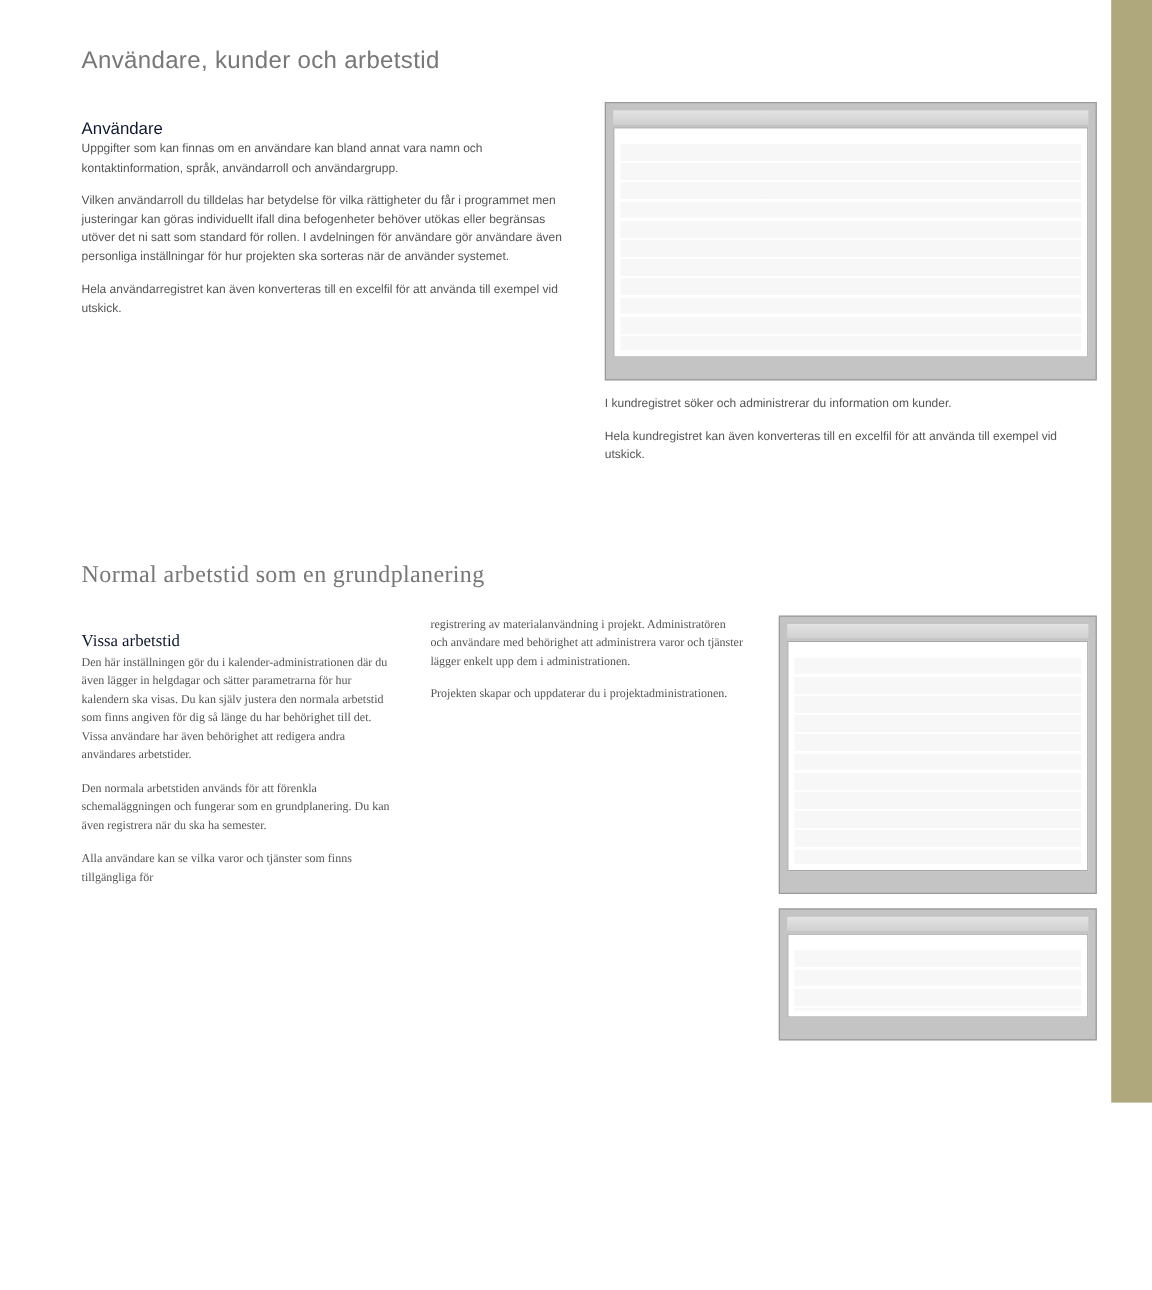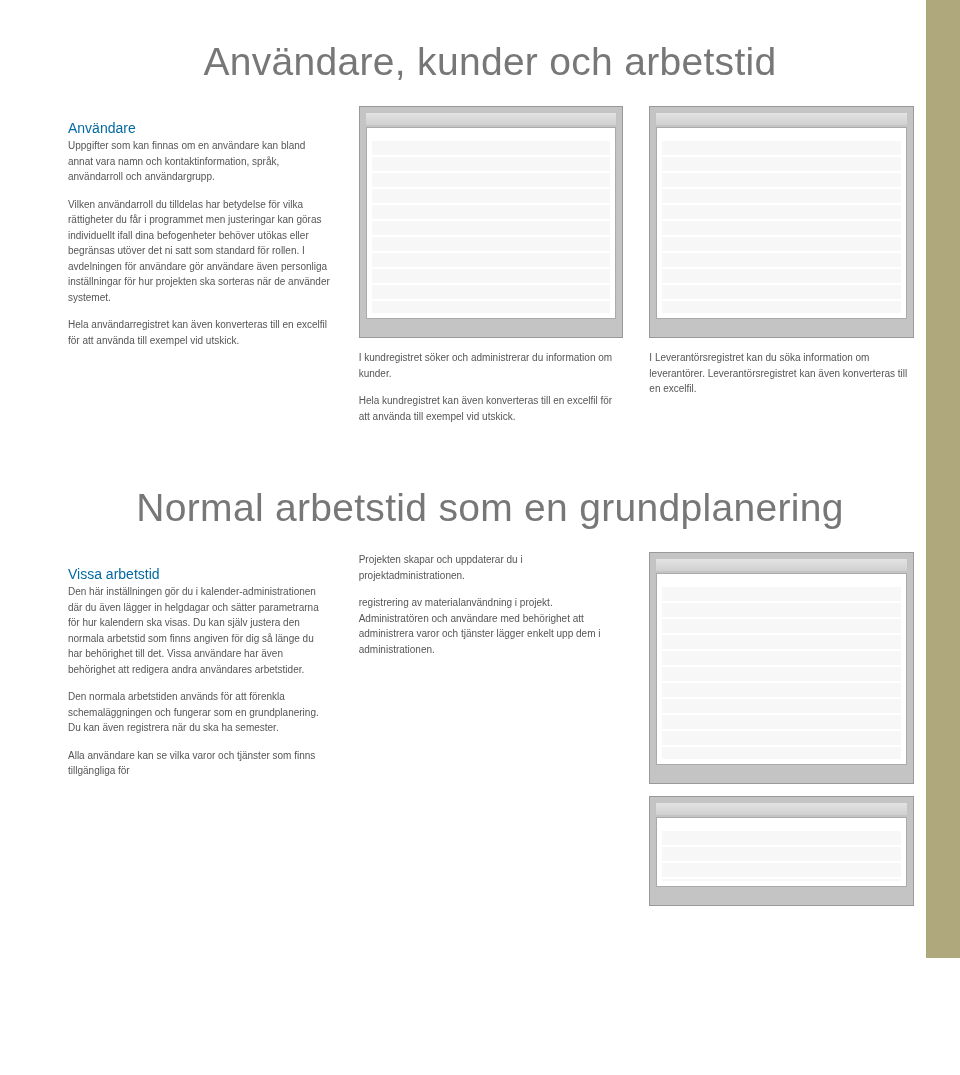--- a/index.html
+++ b/index.html
@@ -8,32 +8,31 @@
     width: 960px;
     font-family: "Helvetica Neue", Arial, sans-serif;
     background: #ffffff;
     color: #555;
   }
   .page {
     padding: 40px 48px 40px 68px;
     position: relative;
   }
   h1 {
-    font-size: 39px;
+    font-size: 20px;
     font-weight: 300;
     color: #777;
     margin: 0 0 22px 0;
     letter-spacing: 0.3px;
-    text-align: center;
   }
   h2 {
     font-size: 14px;
     font-weight: 400;
     margin: 14px 0 2px 0;
-    color: #0369a1;
+    color: #0f172a;
   }
   p {
     font-size: 10px;
     line-height: 1.55;
     margin: 0 0 12px 0;
     color: #555;
   }
   .columns {
     display: flex;
     gap: 28px;
@@ -72,21 +71,22 @@
   .accent-bar {
     position: absolute;
     right: 0;
     top: 0;
     bottom: 0;
     width: 34px;
     background: #8f8346;
     opacity: 0.7;
   }
   .section2 {
-    margin-top: 50px;
+    margin-top: 68px;
+    font-family: Liberation Serif, serif;
   }
   .ss-small {
     height: 108px;
   }
 </style>
 </head>
 <body>
 
 <div class="page">
   <div class="accent-bar"></div>
@@ -103,44 +103,38 @@
     </div>
 
     <div class="col">
       <div class="screenshot">
         <div class="screenshot-inner"></div>
       </div>
       <p>I kundregistret söker och administrerar du information om kunder.</p>
       <p>Hela kundregistret kan även konverteras till en excelfil för att använda till exempel vid utskick.</p>
     </div>
 
-    <div class="col">
-      <div class="screenshot">
-        <div class="screenshot-inner"></div>
-      </div>
-      <p>I Leverantörsregistret kan du söka information om leverantörer. Leverantörsregistret kan även konverteras till en excelfil.</p>
-    </div>
 
   </div>
 
   <div class="section2">
     <h1>Normal arbetstid som en grundplanering</h1>
 
     <div class="columns">
 
       <div class="col">
         <h2>Vissa arbetstid</h2>
         <p>Den här inställningen gör du i kalender-administrationen där du även lägger in helgdagar och sätter parametrarna för hur kalendern ska visas. Du kan själv justera den normala arbetstid som finns angiven för dig så länge du har behörighet till det. Vissa användare har även behörighet att redigera andra användares arbetstider.</p>
         <p>Den normala arbetstiden används för att förenkla schemaläggningen och fungerar som en grundplanering. Du kan även registrera när du ska ha semester.</p>
         <p>Alla användare kan se vilka varor och tjänster som finns tillgängliga för</p>
       </div>
 
       <div class="col">
+        <p>registrering av materialanvändning i projekt. Administratören och användare med behörighet att administrera varor och tjänster lägger enkelt upp dem i administrationen.</p>
         <p>Projekten skapar och uppdaterar du i projektadministrationen.</p>
-        <p>registrering av materialanvändning i projekt. Administratören och användare med behörighet att administrera varor och tjänster lägger enkelt upp dem i administrationen.</p>
       </div>
 
       <div class="col">
         <div class="screenshot">
           <div class="screenshot-inner"></div>
         </div>
         <div class="screenshot ss-small">
           <div class="screenshot-inner"></div>
         </div>
       </div>

